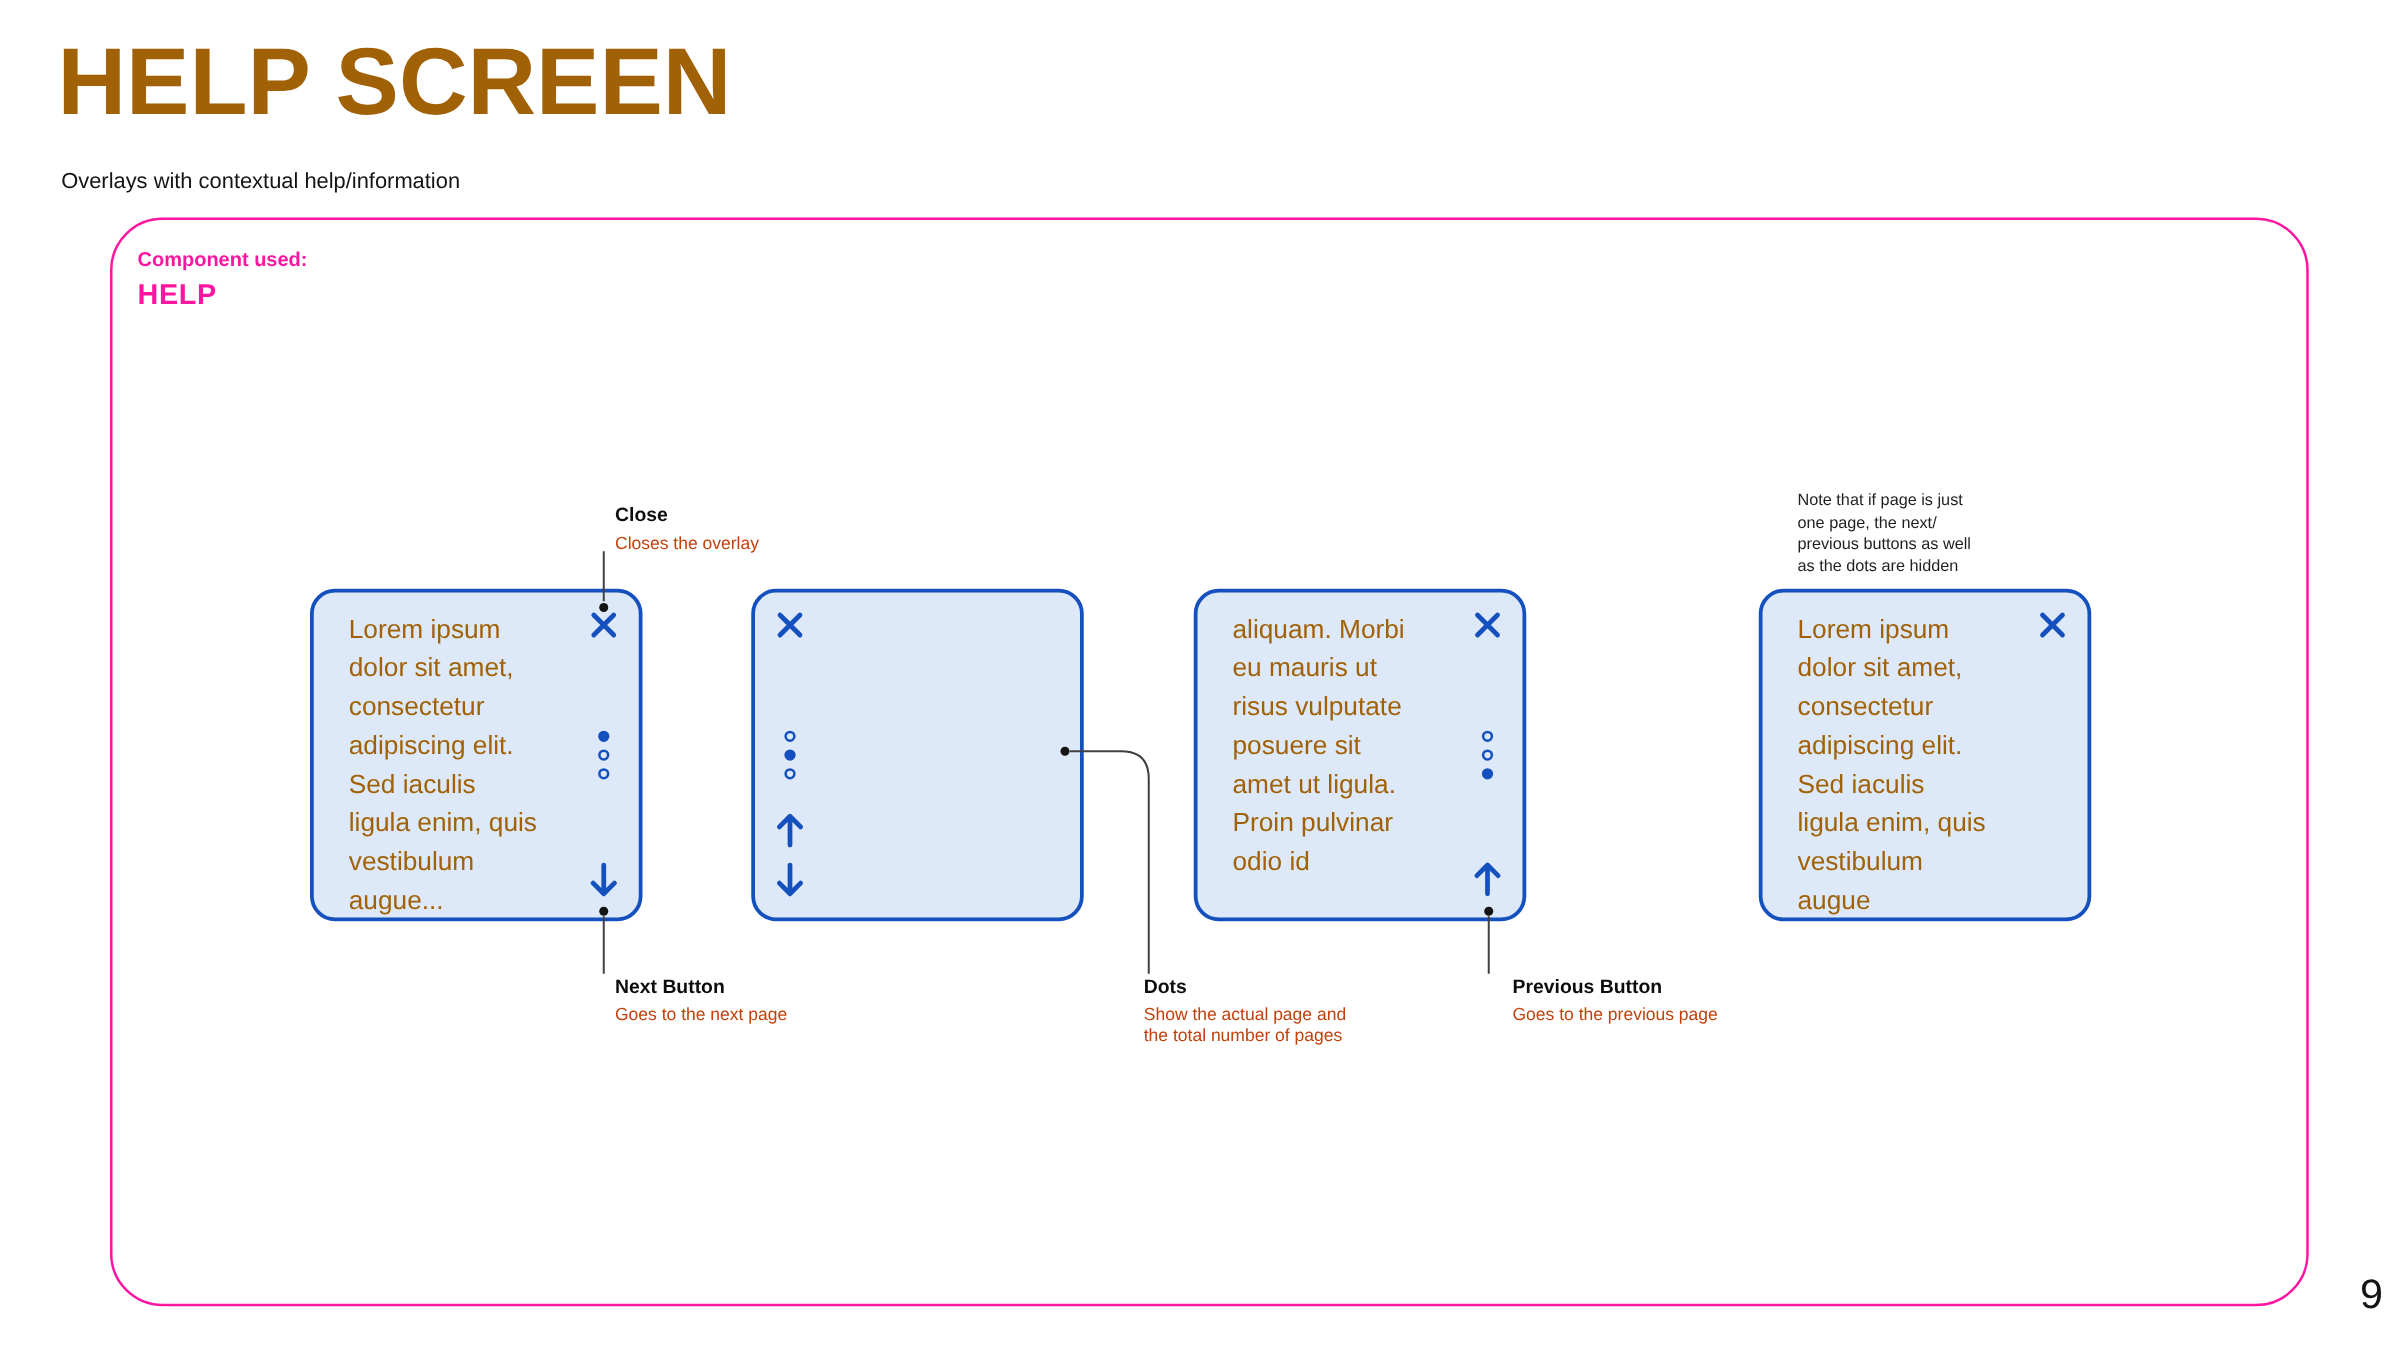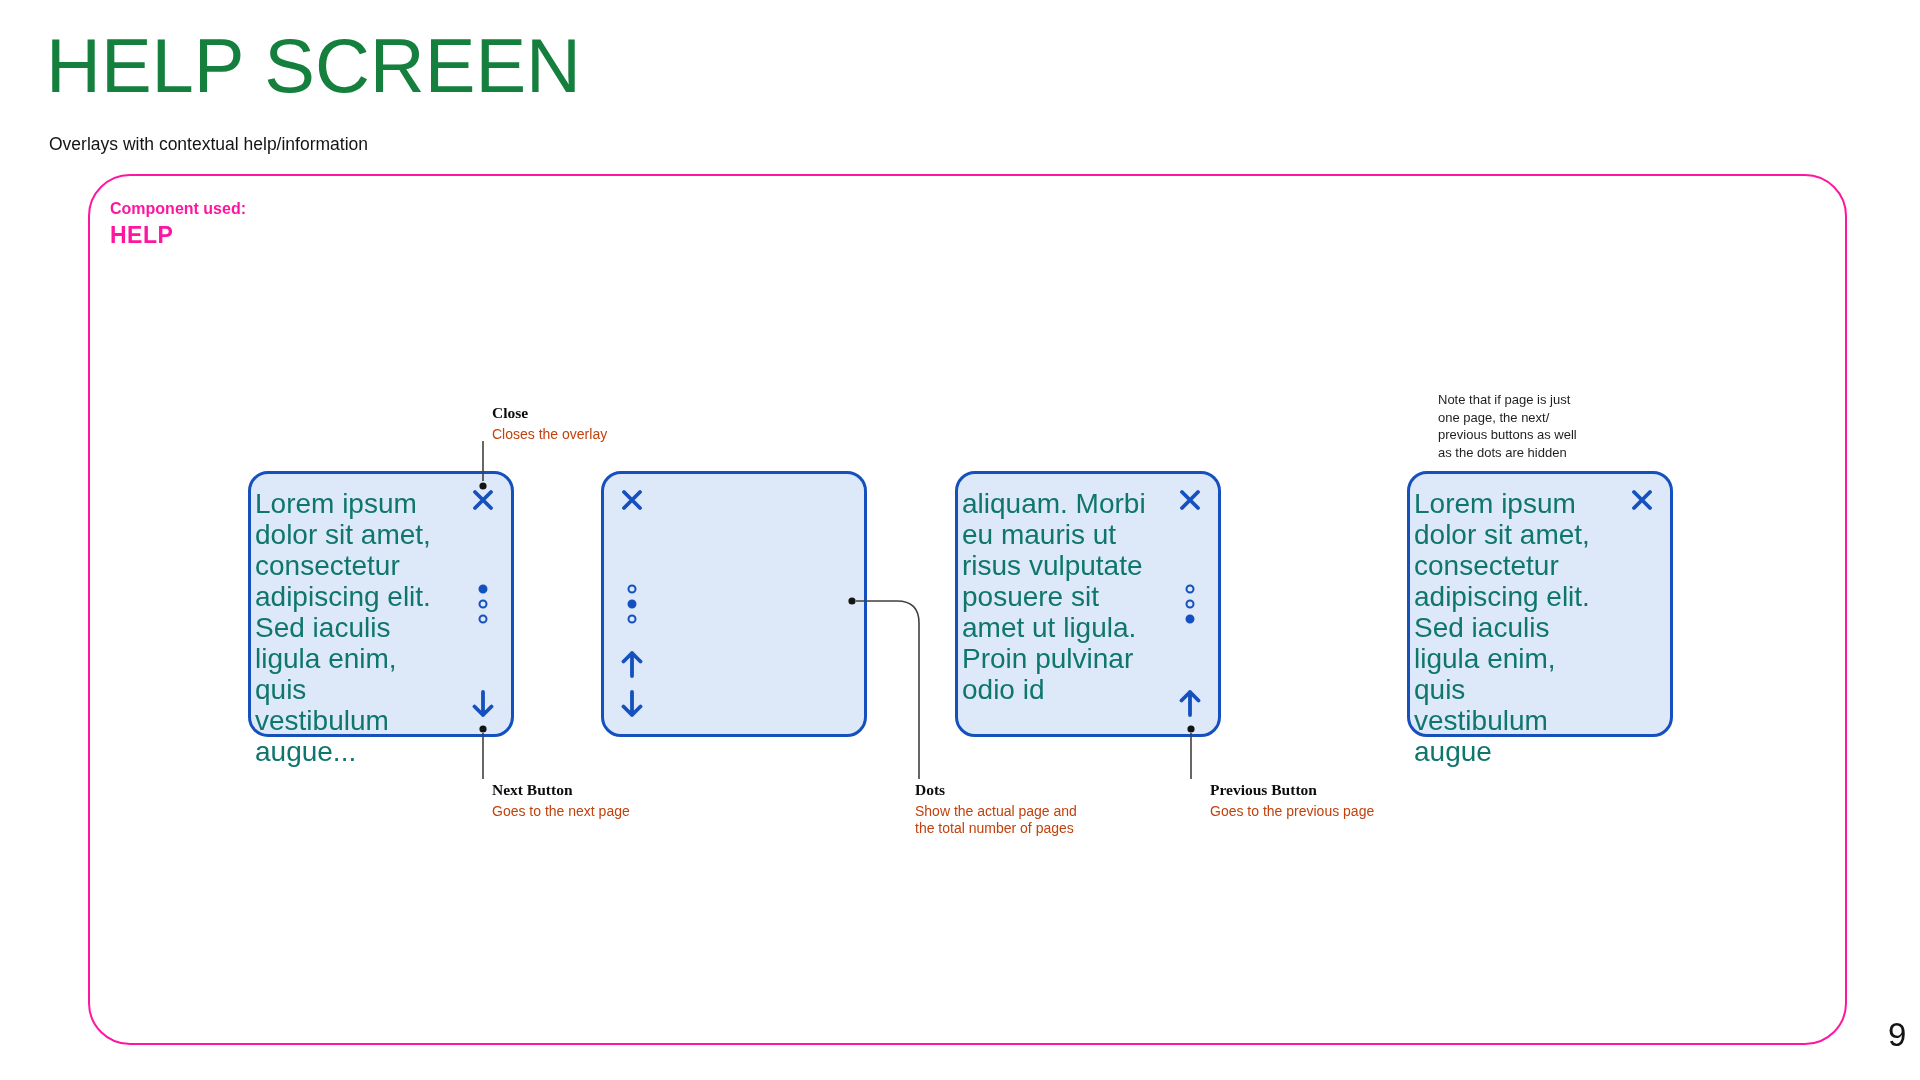--- a/index.html
+++ b/index.html
@@ -1,50 +1,50 @@
 <!DOCTYPE html>
 <html><head>
 <meta charset="utf-8">
 <style>
   * { margin:0; padding:0; box-sizing:border-box; }
   html,body { background:#ffffff; }
   body { font-family:"Liberation Sans", sans-serif; }
   .canvas { position:relative; width:1920px; height:1080px; background:#fff; overflow:hidden; }
 
-  .page-title { position:absolute; left:46px; top:22px; font-size:76px; font-weight:400;
-                color:#15803d; letter-spacing:0; }
+  .page-title { position:absolute; left:46px; top:22px; font-size:76px; font-weight:700;
+                color:#a16207; letter-spacing:0; }
   .page-subtitle { position:absolute; left:49px; top:134px; font-size:17.5px; color:#141414; }
 
   .panel { position:absolute; left:88px; top:174px; width:1759px; height:871px;
            border:2px solid #FF16A0; border-radius:42px; }
   .component-used { position:absolute; left:110px; top:200px; font-size:16px;
                     font-weight:700; color:#FF16A0; }
   .component-name { position:absolute; left:110px; top:222px; font-size:23px;
                     font-weight:800; color:#FF16A0; letter-spacing:.5px; }
 
   .note { position:absolute; left:1438px; top:391px; width:178px; font-size:13px;
           line-height:17.5px; color:#1f1f1f; white-space:pre-line; }
 
   .help-card { position:absolute; top:471px; width:266px; height:266px;
                background:#DDE8F9; border:3.5px solid #1450BE; border-radius:20px;
                display:flex; }
-  .card-text { flex:1; padding:14px 4px 14px 4px; font-size:28px; line-height:31px;
-               color:#0f766e; white-space:pre-line; }
+  .card-text { flex:1; padding:14px 4px 14px 28px; font-size:21px; line-height:31px;
+               color:#a16207; white-space:pre-line; }
   .icon-col { width:56px; position:relative; display:flex; flex-direction:column;
               align-items:center; padding:14px 0 16px 0; }
   .icon-btn { background:none; border:none; padding:0; cursor:pointer; line-height:0;
               display:block; }
   .dots { position:absolute; top:50%; left:50%; transform:translate(-50%,-50%);
           display:flex; flex-direction:column; gap:6px; align-items:center; }
   .dot { width:9px; height:9px; border-radius:50%; border:2px solid #1450BE; background:transparent; }
   .dot.filled { background:#1450BE; border-color:#1450BE; }
   .arrows { margin-top:auto; display:flex; flex-direction:column; gap:10px; align-items:center; }
 
   .ann { position:absolute; }
-  .ann-title { font-size:15.5px; font-weight:700; color:#0d0d0d;font-family:Liberation Serif, serif; }
+  .ann-title { font-size:15.5px; font-weight:700; color:#0d0d0d; }
   .ann-desc { font-size:14px; color:#c2410c; line-height:16.5px; margin-top:4px;
               white-space:pre-line; }
 
   .connectors { position:absolute; left:0; top:0; width:1920px; height:1080px;
                 pointer-events:none; }
 
   .page-number { position:absolute; left:1888px; top:1016px; font-size:33px; color:#141414; }
 </style>
 </head>
 <body>

